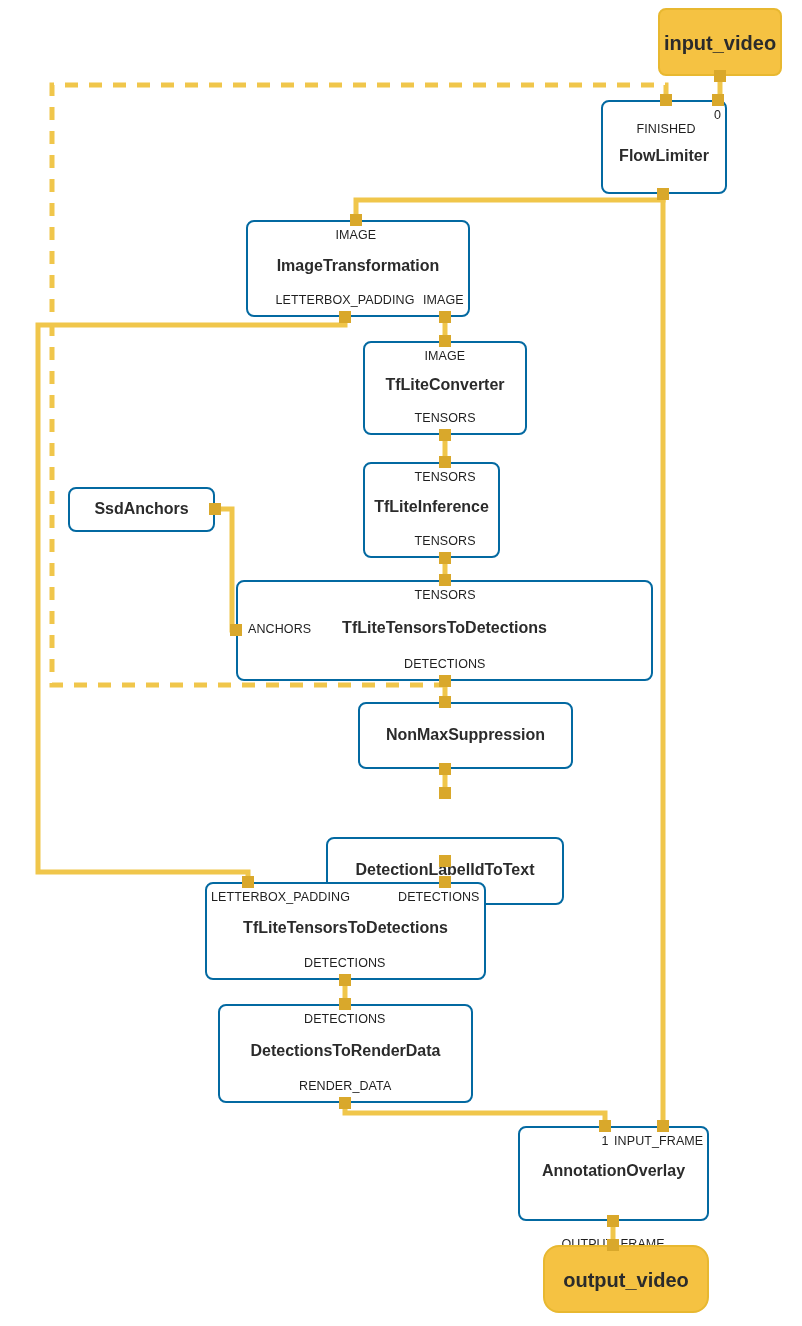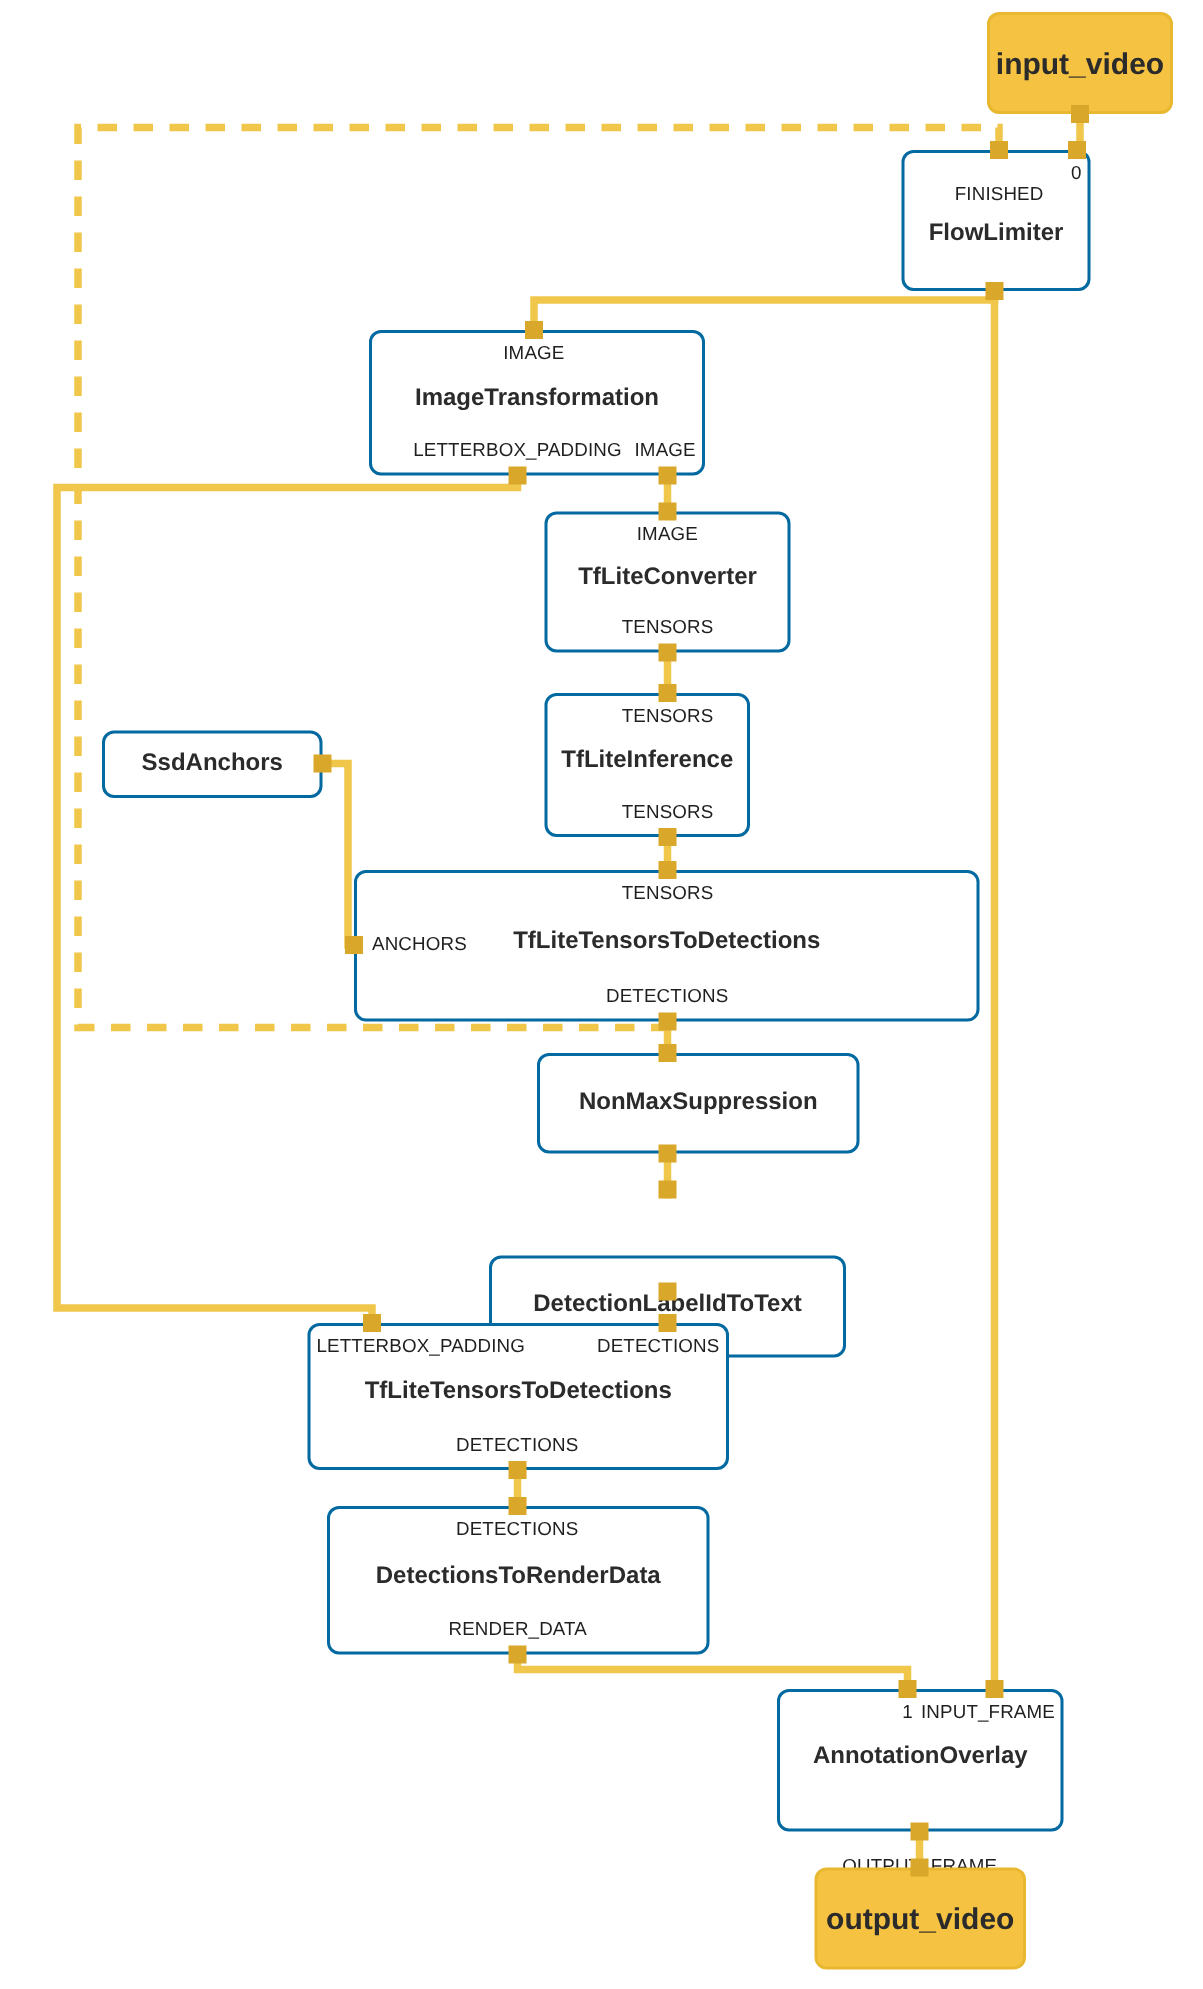--- a/index.html
+++ b/index.html
@@ -116,18 +116,18 @@
       <div class="port-label" style="left: 299px; top: 1079px;">RENDER_DATA</div>
       <div class="node" style="left: 518px; top: 1126px; width: 191px; height: 95px;">
         <div class="title" style="top: 33.5px;">AnnotationOverlay</div>
       </div>
       <div class="port" style="left: 599px; top: 1120px;"></div>
       <div class="port-label" style="left: 601.5px; top: 1134px;">1</div>
       <div class="port" style="left: 657px; top: 1120px;"></div>
       <div class="port-label" style="left: 614px; top: 1134px;">INPUT_FRAME</div>
       <div class="port" style="left: 607px; top: 1215px;"></div>
       <div class="port-label" style="left: 561.5px; top: 1197px; margin-top: 40px;">OUTPUT_FRAME</div>
-      <div class="node io" style="left: 543px; top: 1245px; width: 141px; height: 68px;">
+      <div class="node io" style="left: 543px; top: 1245px; width: 166px; height: 68px; border-radius: 16px;">
         <div class="title" style="top: 22px;">output_video</div>
       </div>
       <div class="port" style="left: 607px; top: 1239px;"></div>
     </div>
 </div>
 
 </body></html>

